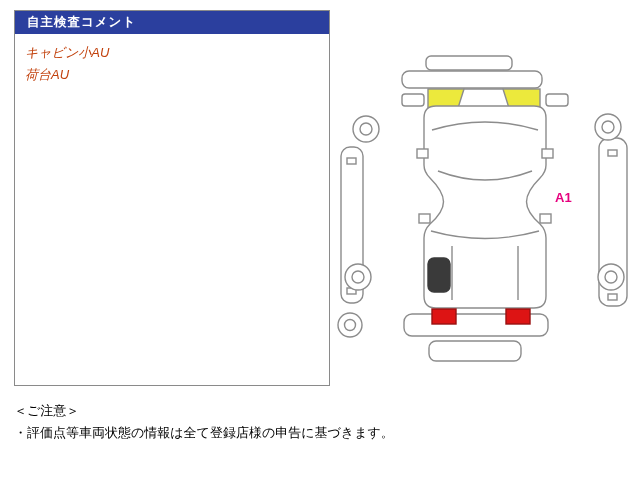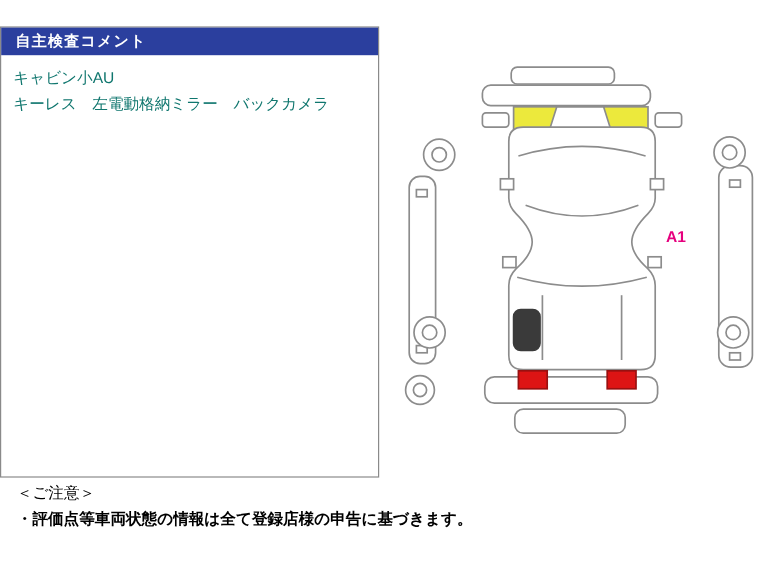--- a/index.html
+++ b/index.html
@@ -5,55 +5,55 @@
   html,body{margin:0;padding:0;background:#ffffff;}
   #canvas{
     position:relative;
     width:640px;height:480px;
     background:#ffffff;
     font-family:"Liberation Sans","DejaVu Sans",sans-serif;
     overflow:hidden;
   }
   
   .comment-box{
-    position:absolute;left:0;top:10px;
+    position:absolute;left:14px;top:10px;
     width:316px;height:376px;
     border:1px solid #8a8a8a;
     background:#ffffff;
     box-sizing:border-box;
-    margin-top:12px;
   }
   .comment-header{
     height:23px;
     background:#2b3f9e;
     color:#ffffff;
     font-size:12.5px;
     font-weight:bold;
     line-height:23px;
     padding-left:12px;
     letter-spacing:1px;
   }
   .comment-body{
     padding:8px 10px;
     font-size:13px;
-    color:#0f766e;
+    color:#c2410c;
+    font-style:italic;
   }
   .comment-line{
     line-height:22px;
     white-space:pre;
   }
   
   #diagram-svg{position:absolute;left:0;top:0;}
   
   .notice{
     position:absolute;left:14px;top:400px;
     font-size:13px;color:#000;
   }
   .notice-title{line-height:22px;font-family:Liberation Serif, serif;}
-  .notice-line{line-height:22px;font-weight:bold;}
+  .notice-line{line-height:22px;}
 </style>
 </head>
 <body>
 
 <div id="canvas">
 
   <svg id="diagram-svg" width="640" height="480" viewBox="0 0 640 480">
     <g fill="#ffffff" stroke="#8c8c8c" stroke-width="1.4">
 
       <rect x="426" y="56" width="86" height="14" rx="5"></rect>
@@ -122,21 +122,21 @@
       <text x="555" y="202" font-size="13" font-weight="bold" font-family="Liberation Sans, DejaVu Sans, sans-serif">A1</text>
     </g>
   </svg>
 
   <div class="comment-box">
     <div class="comment-header">
       <span>自主検査コメント</span>
     </div>
     <div class="comment-body">
       <div class="comment-line">キャビン小AU</div>
-      <div class="comment-line">キーレス　左電動格納ミラー　バックカメラ</div>
+      <div class="comment-line">荷台AU</div>
     </div>
   </div>
 
   <div class="notice">
     <div class="notice-title">＜ご注意＞</div>
     <div class="notice-line">・評価点等車両状態の情報は全て登録店様の申告に基づきます。</div>
   </div>
 
 </div>
 

